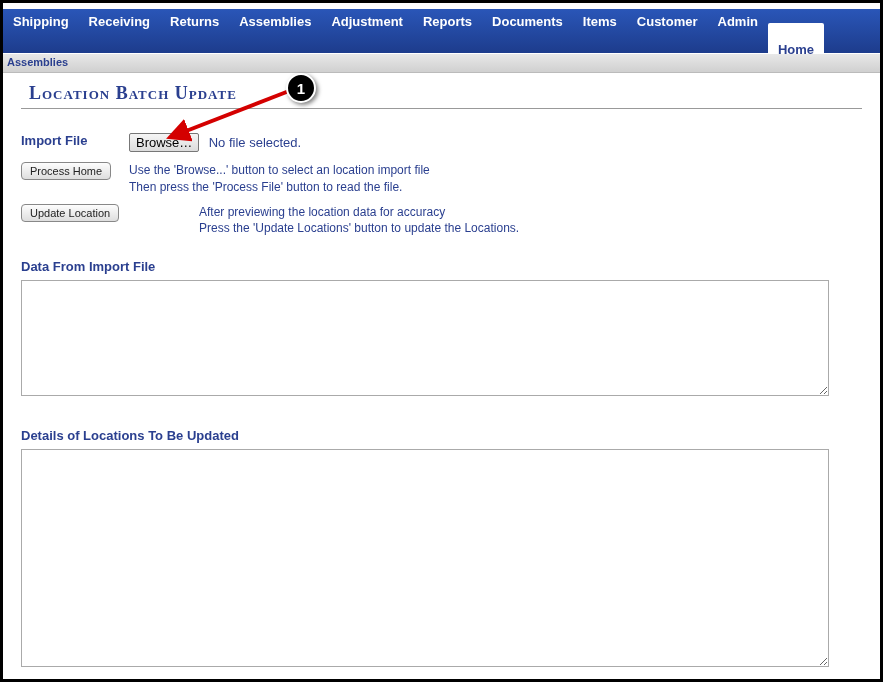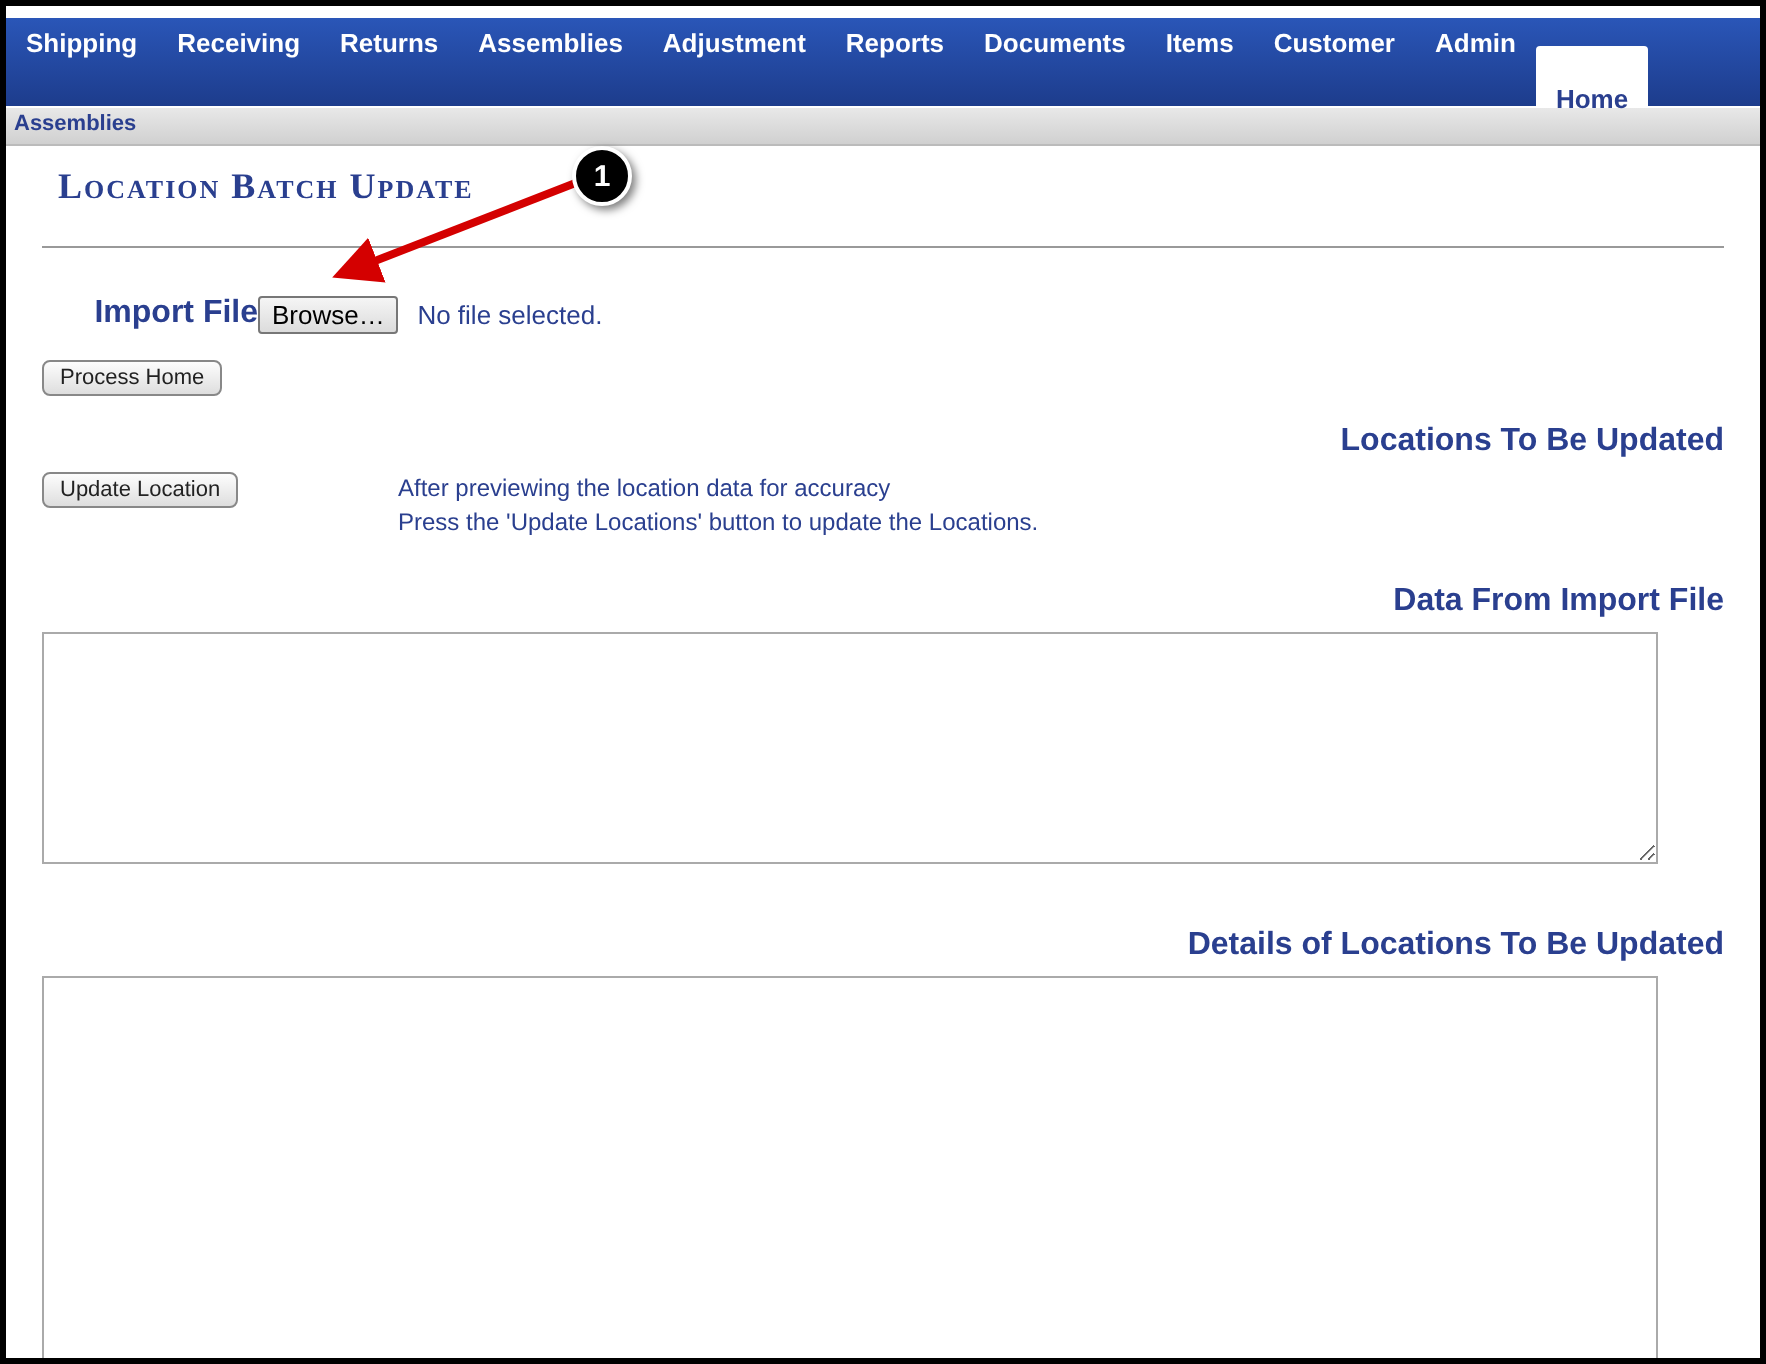--- a/index.html
+++ b/index.html
@@ -51,30 +51,29 @@
     padding: 10px 18px;
   }
   .page-title {
     font-family: Georgia, serif;
     font-variant: small-caps;
     font-weight: bold;
     color: #2a3f8f;
     font-size: 18px;
     letter-spacing: 1px;
     border-bottom: 1px solid #999;
-    padding-bottom: 19px;
+    padding-bottom: 4px;
     margin-bottom: 24px;
     padding-left: 8px;
   }
   .section-label {
     color: #2a3f8f;
     font-weight: bold;
-    font-size: 16px;
+    font-size: 13px;
     margin-bottom: 6px;
-    text-align: right;
   }
   .row {
     display: flex;
     align-items: flex-start;
     margin-bottom: 8px;
   }
   .left-col {
     width: 108px;
     flex-shrink: 0;
   }
@@ -170,23 +169,26 @@
     <div>
       <button class="browse-btn">Browse…</button>
       <span class="nofile">No file selected.</span>
     </div>
   </div>
 
   <div class="row">
     <div class="left-col">
       <button class="btn">Process Home</button>
     </div>
-  </div>
-
-  <div class="section-label" style="margin-top:14px;">Locations To Be Updated</div>
+    <div class="helper">
+      <span>Use the 'Browse...' button to select an location import file</span><br>
+      <span>Then press the 'Process File' button to read the file.</span>
+    </div>
+  </div>
+
   <div class="row">
     <div class="left-col" style="width:178px;">
       <button class="btn">Update Location</button>
     </div>
     <div class="helper">
       <span>After previewing the location data for accuracy</span><br>
       <span>Press the 'Update Locations' button to update the Locations.</span>
     </div>
   </div>
 

